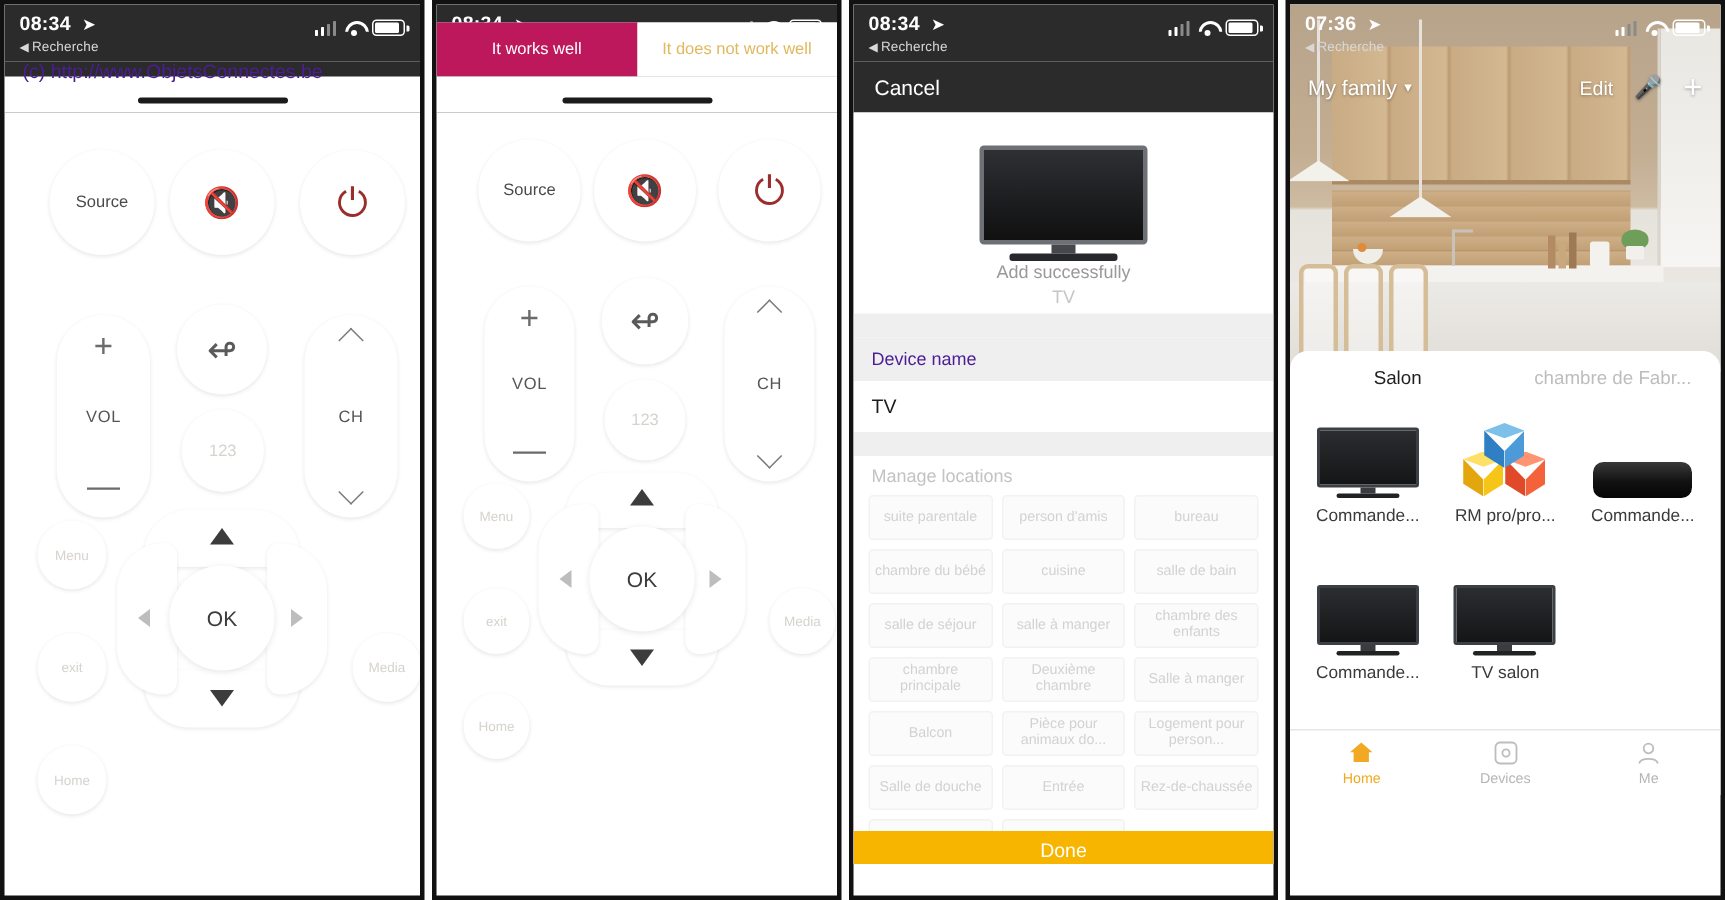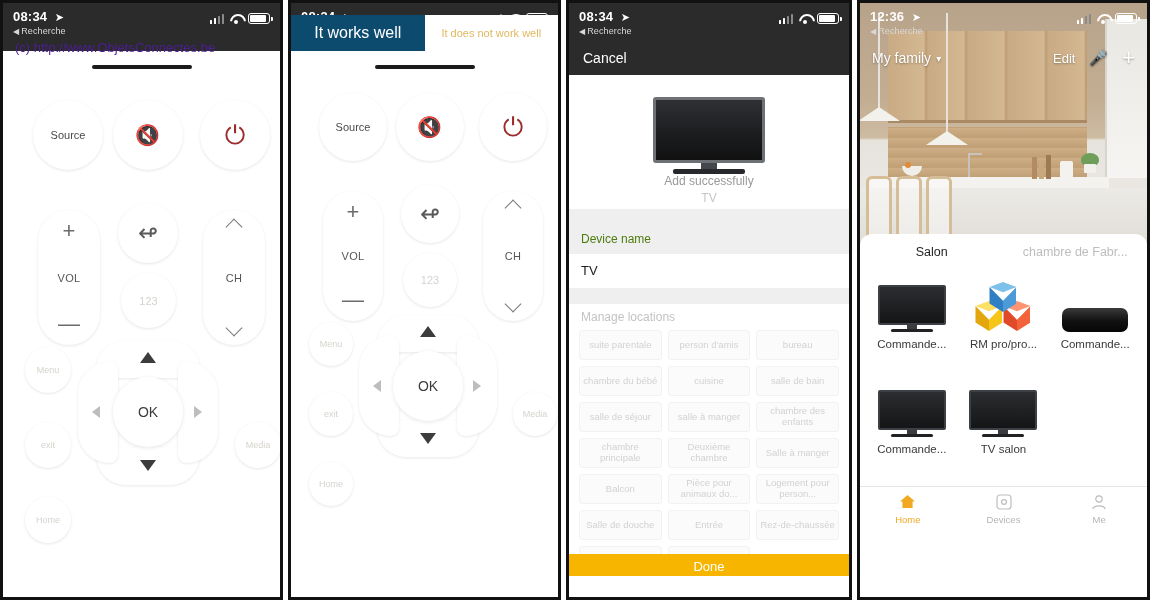--- a/index.html
+++ b/index.html
@@ -189,22 +189,22 @@
   }
 
   
   .feedback {
     position:absolute; left:0; right:0; bottom: 24px;
     height: 36px; display:flex;
     background: #ffffff;
   }
   .fb-yes {
     flex: 0 0 50%;
-    background:#0c4a6e;
-    color:#ffffff; font-size:16px;
+    background:#be185d;
+    color:#ffffff; font-size:11px;
     display:flex; align-items:center; justify-content:center;
   }
   .fb-no {
     flex: 1;
     background:#ffffff;
     color:#e0b85e; font-size:11px;
     display:flex; align-items:center; justify-content:center;
   }
 
   
@@ -220,21 +220,21 @@
     border: 3px solid #6d7176;
     border-radius: 3px;
   }
   .tv-neck { width: 16px; height: 6px; background:#44474b; margin: 0 auto; }
   .tv-base { width: 72px; height: 5px; background: #26282b; border-radius: 2px; margin: 0 auto; }
   .add-ok { font-size: 12px; color:#999999; }
   .add-sub { margin-top: 3px; font-size: 12px; color:#c6c6c6; }
 
   .sect-gap { height: 16px; background:#efefef; }
   .field-label {
-    background:#efefef; color:#4d7c0f; font-size: 12px;
+    background:#efefef; color:#4c1d95; font-size: 12px;
     padding: 7px 12px 8px 12px;
   }
   .field-value {
     background:#ffffff; font-size: 13px; color:#1c1c1c;
     padding: 9px 12px 10px 12px;
   }
   .loc-header {
     color:#c3c3c3; font-size: 12px;
     padding: 6px 12px 6px 12px; background:#ffffff;
   }
@@ -659,21 +659,21 @@
               <div class="leaf"></div>
               <div class="pot"></div>
             </div>
           <div class="chairs">
             <div class="chair c1"></div>
             <div class="chair c2"></div>
             <div class="chair c3"></div>
           </div>
         </div>
         <div class="statusbar" style="background:transparent;position:absolute;left:0;right:0;top:0;z-index:6;">
-          <span class="sb-time">12:36</span>
+          <span class="sb-time">07:36</span>
           <span class="sb-loc-arrow">➤</span>
           <div class="sb-back">
             <span class="tri">◀</span><span>Recherche</span>
           </div>
           <div class="sb-right">
             <span class="bars">
                 <i></i>
                 <i></i>
                 <i></i>
                 <i></i>

